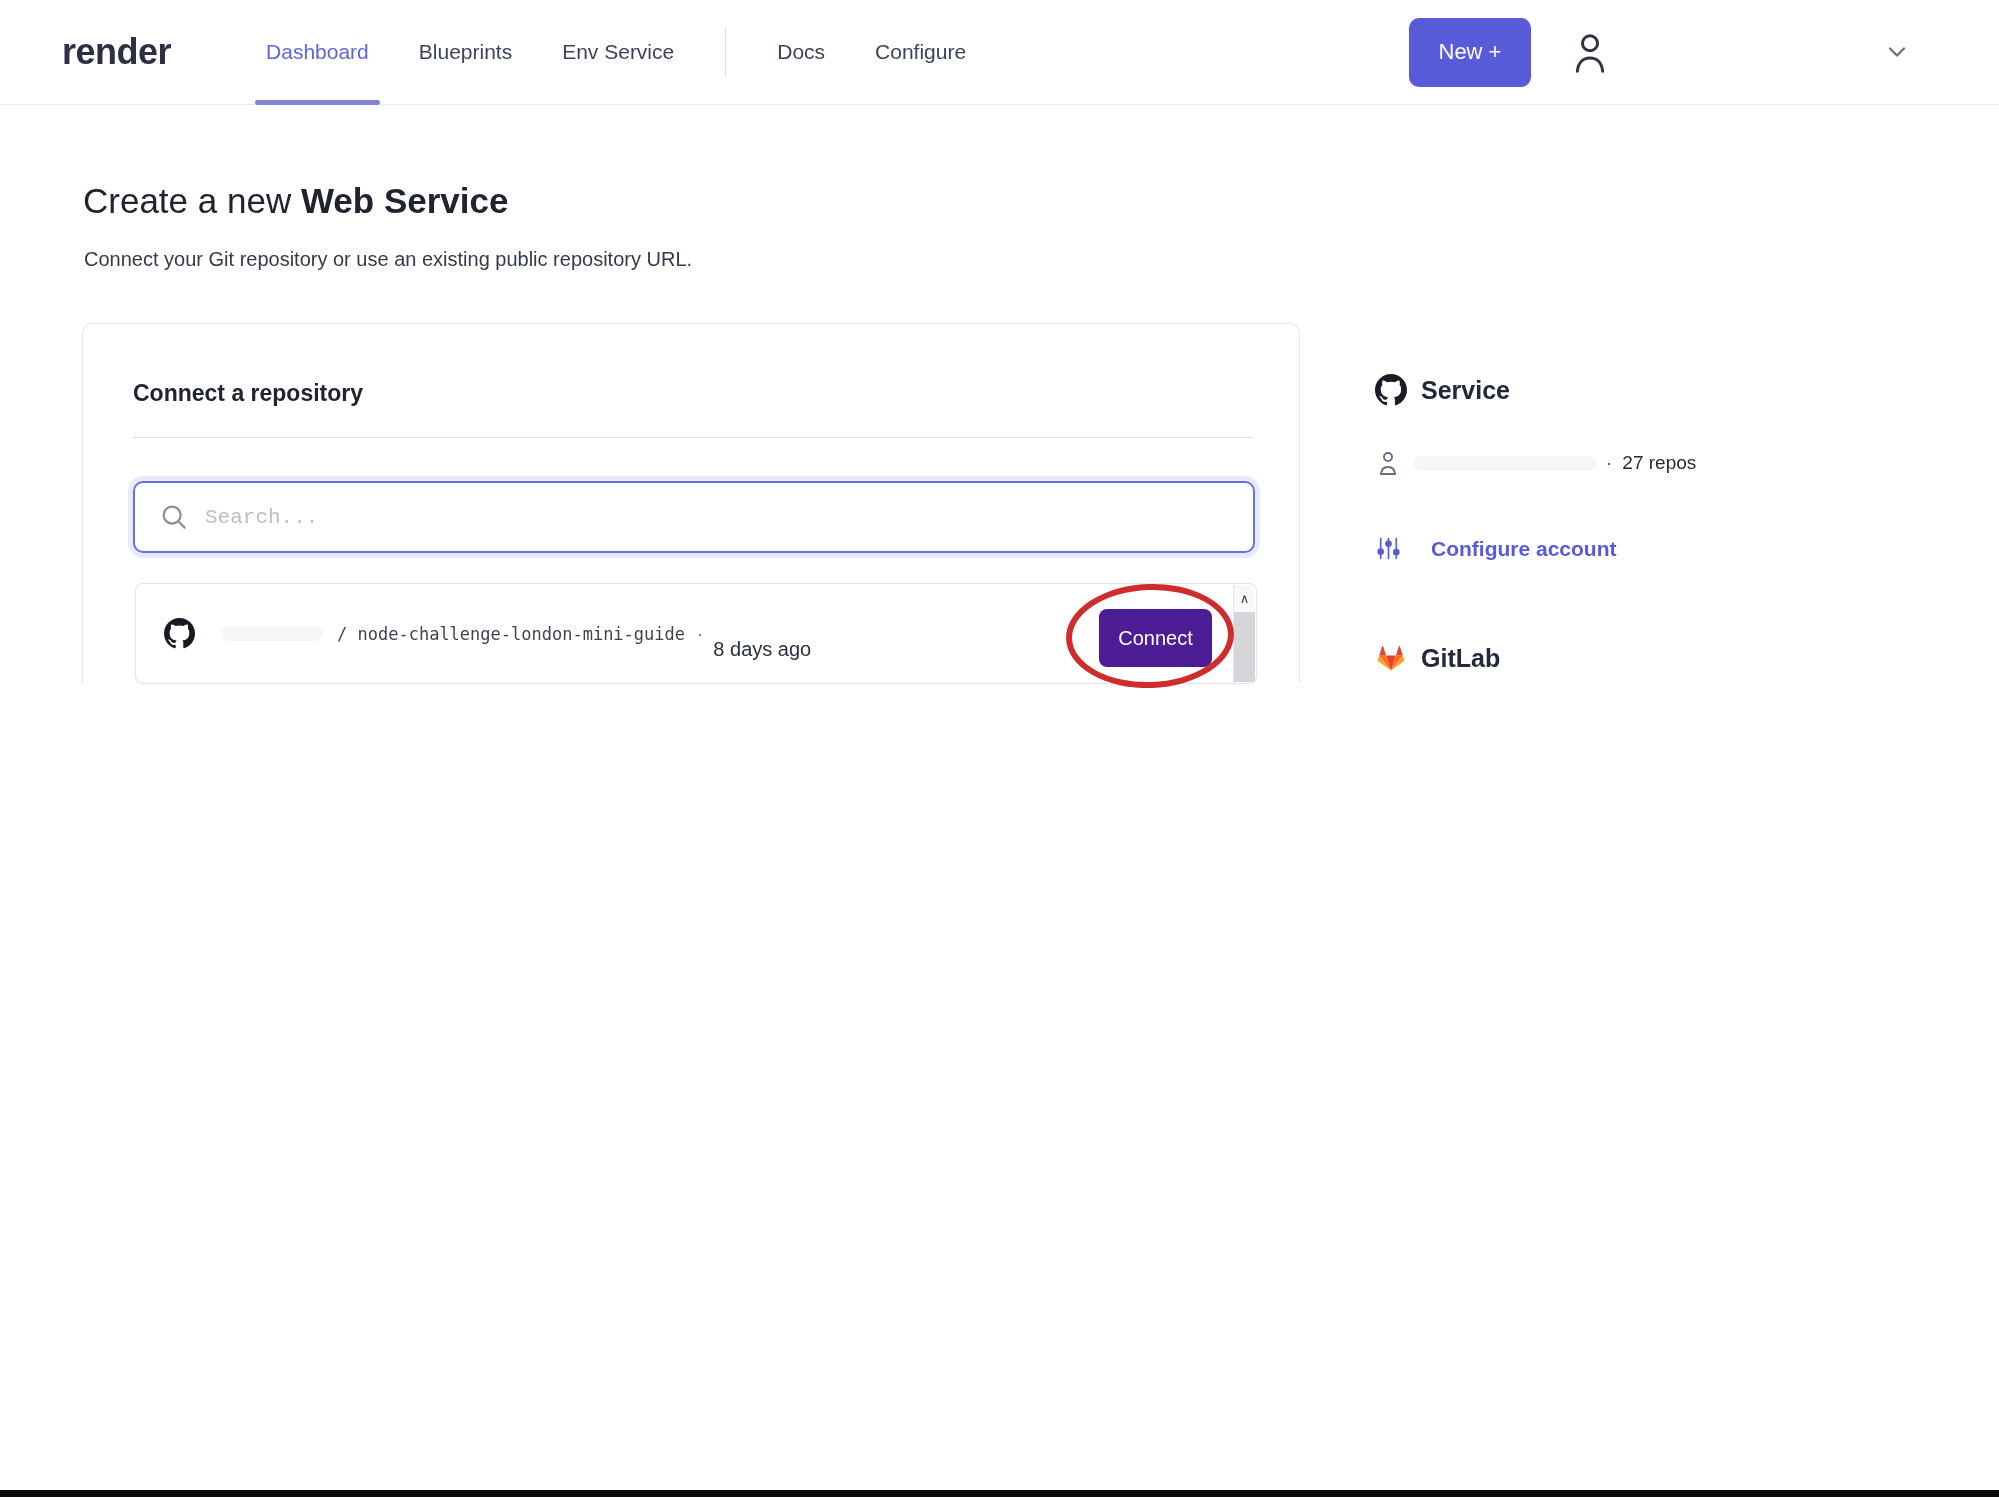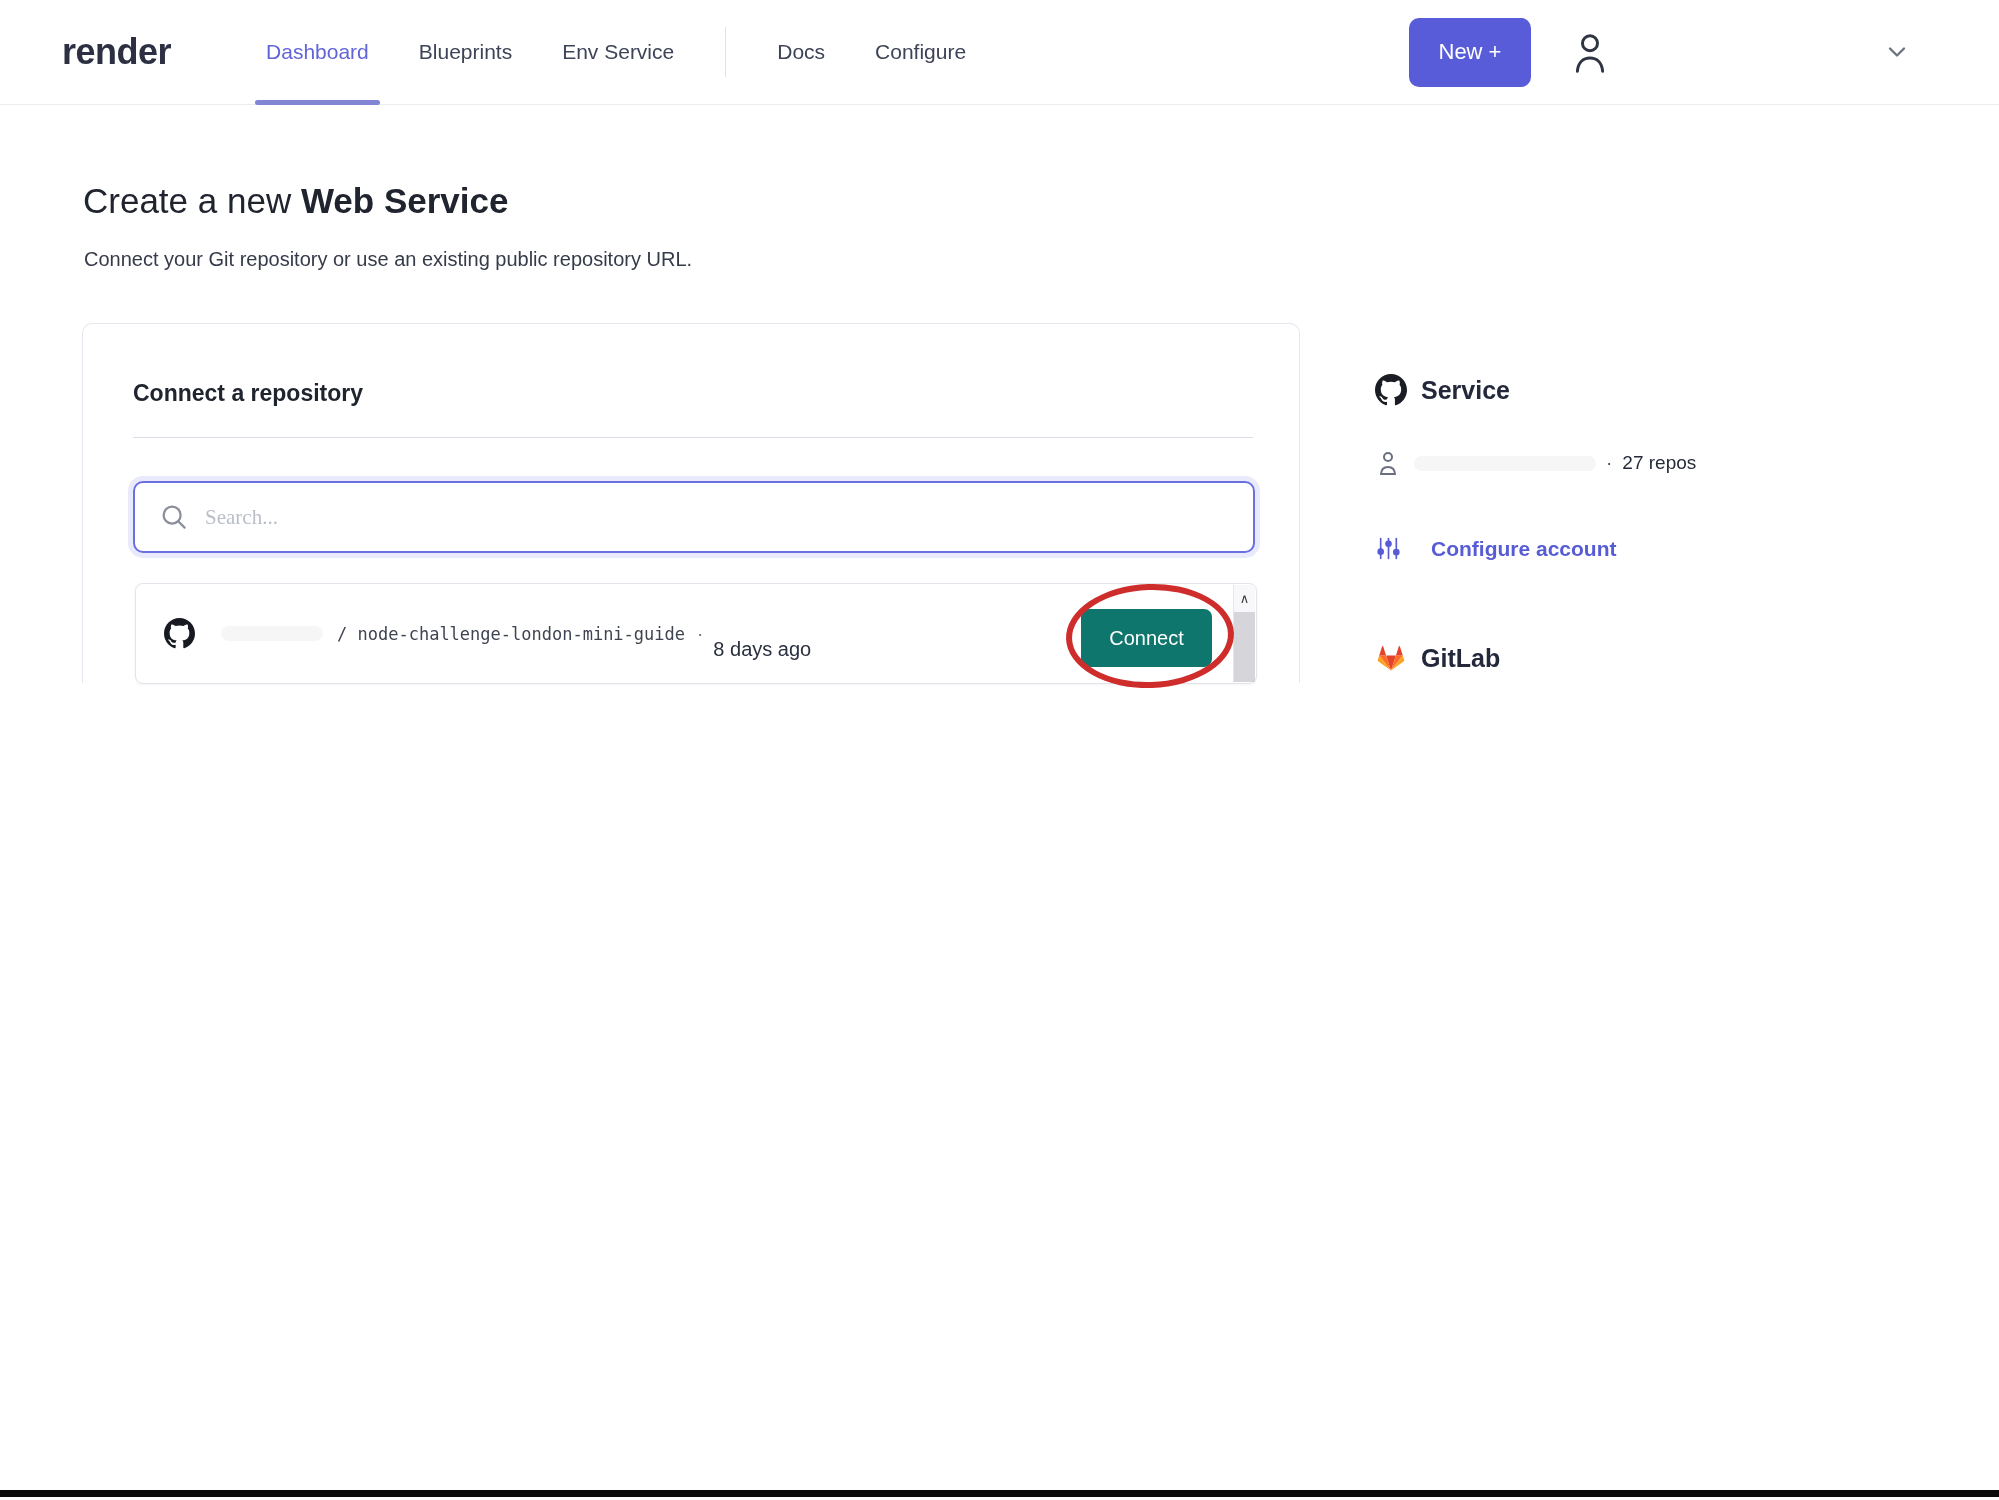--- a/index.html
+++ b/index.html
@@ -34,33 +34,33 @@
   .card{position:absolute;left:82px;top:323px;width:1218px;height:360px;background:#fff;
         border:1px solid #e5e7ef;border-bottom:none;border-radius:10px 10px 0 0;box-sizing:border-box;}
   .card-title{position:absolute;left:50px;top:56px;font-size:23px;font-weight:700;color:#20242f;text-align:center;}
   .card-divider{position:absolute;left:50px;right:46px;top:113px;height:1px;background:#d9dce9;}
 
   .search-box{position:absolute;left:50px;top:157px;width:1122px;height:72px;box-sizing:border-box;
         border:2px solid #6b70e0;border-radius:10px;background:#fff;display:flex;align-items:center;
         box-shadow:0 0 0 5px rgba(120,124,230,0.16);}
   .search-glyph{margin-left:24px;width:30px;height:30px;color:#8a8f9a;flex:none;display:flex;align-items:center;}
   .search-input{flex:1;margin-left:14px;margin-right:20px;border:none;outline:none;font-size:21px;
-        color:#3c4150;background:transparent;font-family:Liberation Serif, serif;}
+        color:#3c4150;background:transparent;font-family:Liberation Mono, monospace;}
   .search-input::placeholder{color:#b9bec9;}
 
   .repo-box{position:absolute;left:52px;top:259px;width:1122px;height:101px;box-sizing:border-box;
         border:1px solid #e2e4ec;border-radius:8px;background:#fff;
         box-shadow:0 1px 3px rgba(30,35,60,0.05);display:flex;align-items:center;}
   .repo-gh-icon{margin-left:28px;width:31px;height:31px;color:#171a21;flex:none;}
   .redacted{height:15px;border-radius:8px;background:rgba(40,45,70,0.045);}
   .repo-redacted{width:102px;margin-left:26px;}
   .repo-path{margin-left:14px;font-family:"DejaVu Sans Mono",monospace;font-size:17px;color:#3f4452;white-space:nowrap;}
   .repo-dot{margin-left:12px;font-size:19px;color:#6a6f7c;}
   .repo-updated{margin-left:10px;font-size:20px;color:#2b3040;white-space:nowrap;margin-top:31px;}
-  .connect-btn{position:absolute;right:44px;top:25px;width:131px;height:58px;background:#0f766e;
+  .connect-btn{position:absolute;right:44px;top:25px;width:113px;height:58px;background:#4c1d95;
         color:#fff;font-size:20px;border:none;border-radius:8px;cursor:pointer;
         font-family:"Liberation Sans",sans-serif;}
   .repo-scrollbar{position:absolute;right:1px;top:1px;bottom:1px;width:21px;background:#f3f3f5;
         border-left:1px solid #e6e6ea;border-radius:0 7px 0 0;overflow:hidden;cursor:pointer;}
   .scroll-up{height:27px;background:#f8f8fa;display:flex;align-items:center;justify-content:center;
         color:#3a3a42;font-size:13px;}
   .scroll-thumb{position:absolute;top:27px;bottom:0;left:0;right:0;background:#d6d6da;}
 
   .annotation-ellipse{position:absolute;left:1066px;top:584px;width:168px;height:104px;
         border:6px solid #cf2c2c;border-radius:50%;box-sizing:border-box;pointer-events:none;

